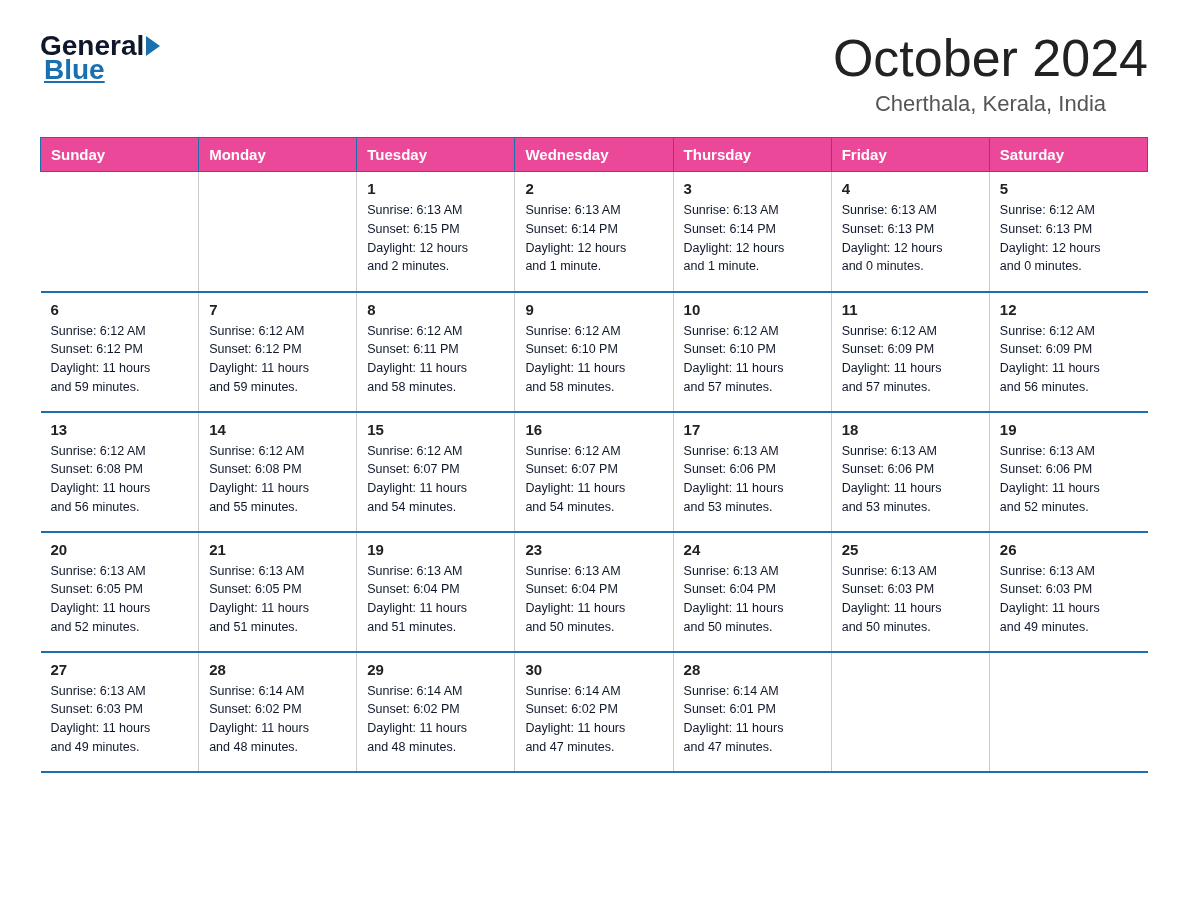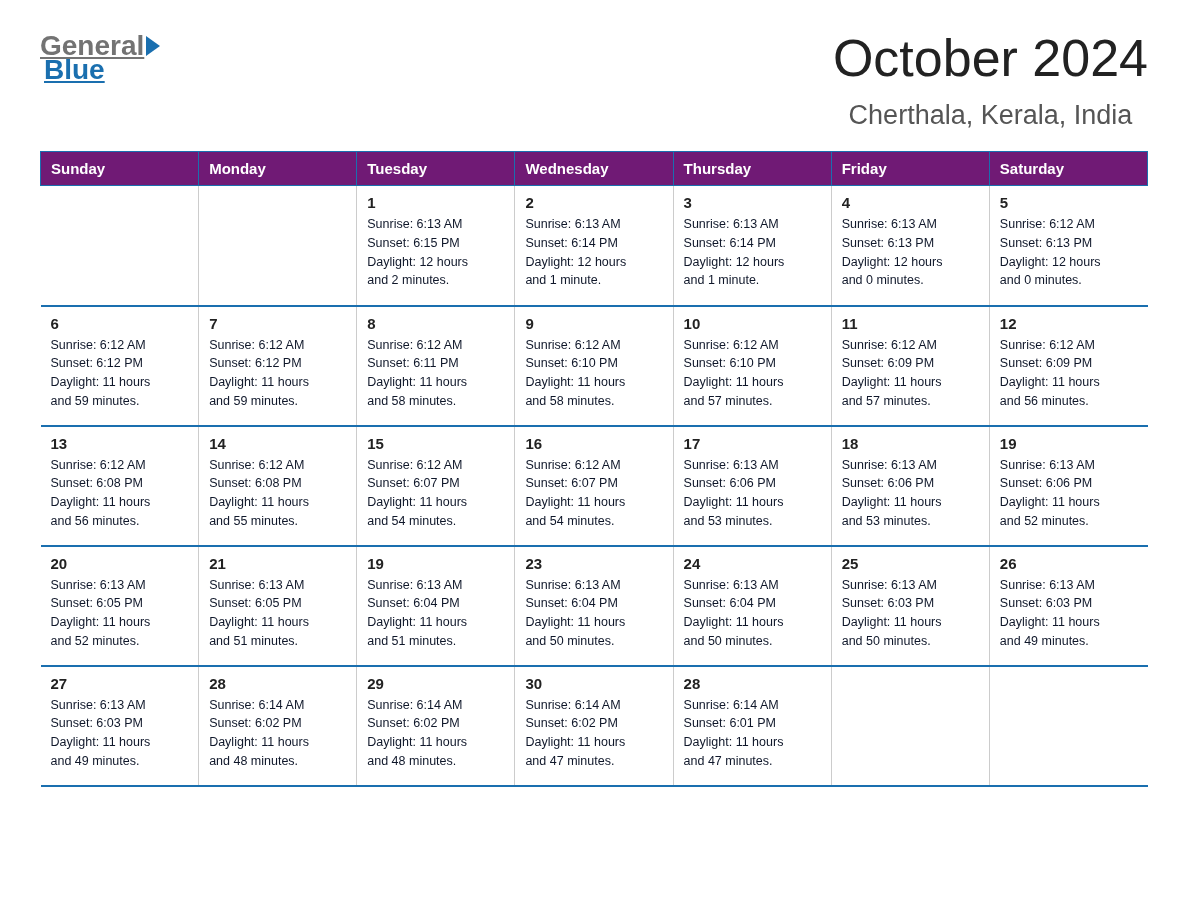--- a/index.html
+++ b/index.html
@@ -23,22 +23,21 @@
       align-items: flex-start;
     }
     .logo-text {
       display: flex;
       align-items: center;
       font-size: 28px;
       font-weight: bold;
       color: #222;
     }
     .logo-general {
-      color: #737373;
-      text-decoration: underline;
+      color: #0f172a;
     }
     .logo-arrow {
       display: inline-block;
       width: 0;
       height: 0;
       border-left: 14px solid #1a6faf;
       border-top: 10px solid transparent;
       border-bottom: 10px solid transparent;
       margin: 0 2px;
       vertical-align: middle;
@@ -55,30 +54,30 @@
     .title-section {
       text-align: center;
     }
     .month-title {
       font-size: 52px;
       font-weight: normal;
       color: #222;
       line-height: 1.1;
     }
     .location {
-      font-size: 27px;
+      font-size: 22px;
       color: #555;
-      margin-top: 13px;
+      margin-top: 4px;
     }
     table {
       width: 100%;
       border-collapse: collapse;
     }
     thead tr {
-      background-color: #701a75;
+      background-color: #ec4899;
     }
     thead th {
       color: #fff;
       font-weight: bold;
       font-size: 15px;
       padding: 8px 10px;
       text-align: left;
       border: 1px solid #1a6faf;
     }
     tbody tr {

